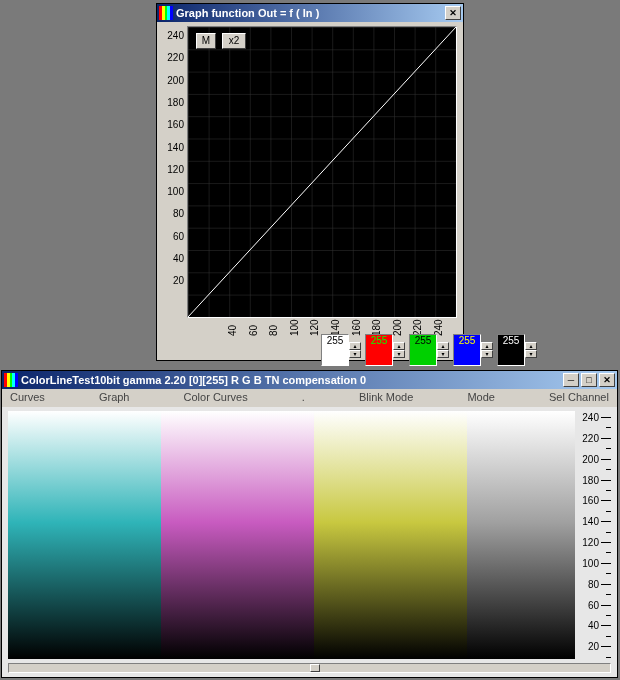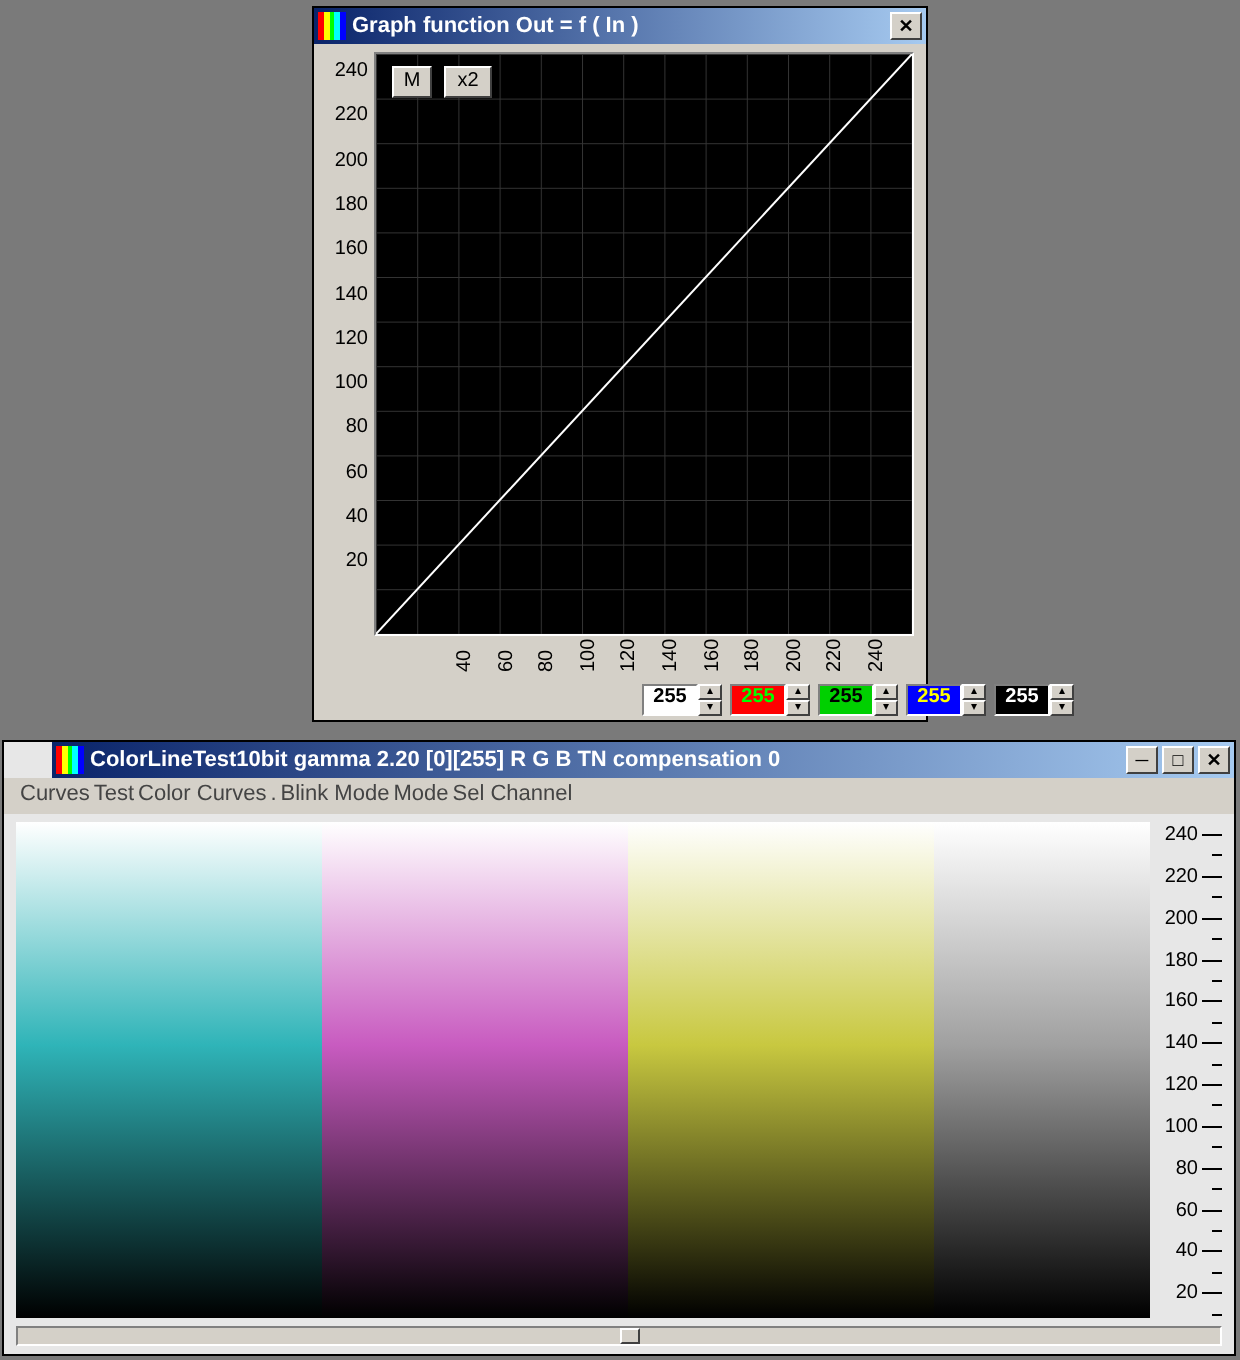--- a/index.html
+++ b/index.html
@@ -33,31 +33,31 @@
   .y-tick { position:absolute; right:3px; font-size:10px; color:#000; }
   .x-ticks { position:absolute; left:30px; top:316px; width:270px; height:18px; }
   .x-tick { position:absolute; font-size:10px; color:#000; transform:rotate(-90deg); transform-origin:left top; top:16px; }
   .inner-btn {
     position:absolute; background:#d4d0c8; border:1px solid; border-color:#fff #404040 #404040 #fff;
     font-size:10px; text-align:center; line-height:14px; height:16px;
   }
 
   .spin-row { position:absolute; left:164px; top:337px; height:18px; display:flex; gap:4px; align-items:center; }
   .spin { display:flex; align-items:center; height:18px; }
-  .spin-in { width:28px; height:16px; border:1px solid; border-color:#808080 #fff #fff #808080; font-size:10px; text-align:center; font-weight:bold; }
+  .spin-in { width:28px; height:32px; border:1px solid; border-color:#808080 #fff #fff #808080; font-size:10px; text-align:center; font-weight:normal; }
   .spin-btns { width:12px; height:16px; display:flex; flex-direction:column; }
   .spud { flex:1; background:#d4d0c8; border:1px solid; border-color:#fff #404040 #404040 #fff; font-size:6px; line-height:6px; text-align:center; }
 
   
   .main-window {
     position:absolute; left:1px; top:370px; width:617px; height:308px;
     background:#e7e7e7; border:1px solid #000;
   }
-  .main-window .titlebar { background: linear-gradient(to right,#0a246a,#a6caf0); margin-left: 24px; }
-  .menubar { height:18px; background:#d4d0c8; display:flex; gap:2px; padding:2px 8px; font-size:11px; color:#444; }
+  .main-window .titlebar { background: linear-gradient(to right,#0a246a,#a6caf0); }
+  .menubar { height:18px; background:#d4d0c8; display:flex; gap:2px; padding:2px 8px; font-size:11px; color:#444;justify-content:space-between; }
   .gradient-area {
     position:absolute; left:6px; top:40px; right:42px; bottom:18px;
     background:#000; overflow:hidden;
   }
   .col { position:absolute; top:0; bottom:0; }
   .ruler { position:absolute; right:6px; top:40px; width:34px; bottom:18px; background:#e7e7e7; }
   .ruler-tick { position:absolute; right:0; display:flex; align-items:center; font-size:10px; }
   .ruler-tick .line { width:10px; height:1px; background:#000; margin-left:2px; }
   .ruler-mini { position:absolute; right:0; width:5px; height:1px; background:#000; }
   .scrollbar { position:absolute; left:6px; right:6px; bottom:4px; height:10px; background:#d4d0c8; border:1px solid; border-color:#808080 #fff #fff #808080; }
@@ -172,21 +172,21 @@
         <span style="background:#00f"></span>
     </span>
     <span>ColorLineTest10bit gamma 2.20 [0][255]   R G B   TN compensation 0</span>
     <span class="spacer"></span>
     <div class="win-btn">─</div>
     <div class="win-btn">□</div>
     <div class="win-btn">✕</div>
   </div>
   <div class="menubar">
       <span>Curves</span>
-      <span>Test</span>
+      <span>Graph</span>
       <span>Color Curves</span>
       <span>.</span>
       <span>Blink Mode</span>
       <span>Mode</span>
       <span>Sel Channel</span>
     </div>
 
   <div class="gradient-area">
       <div class="col" style="left: 0%; width: 27%; background: linear-gradient(rgb(255, 255, 255) 0%, rgb(47, 180, 184) 45%, rgb(0, 0, 0) 100%), repeating-linear-gradient(rgba(0, 0, 0, 0.2) 0px, rgba(0, 0, 0, 0.2) 1px, transparent 1px, transparent 3px);"></div>
       <div class="col" style="left: 27%; width: 27%; background: linear-gradient(rgb(255, 255, 255) 0%, rgb(200, 91, 192) 45%, rgb(0, 0, 0) 100%), repeating-linear-gradient(rgba(0, 0, 0, 0.2) 0px, rgba(0, 0, 0, 0.2) 1px, transparent 1px, transparent 3px);"></div>

